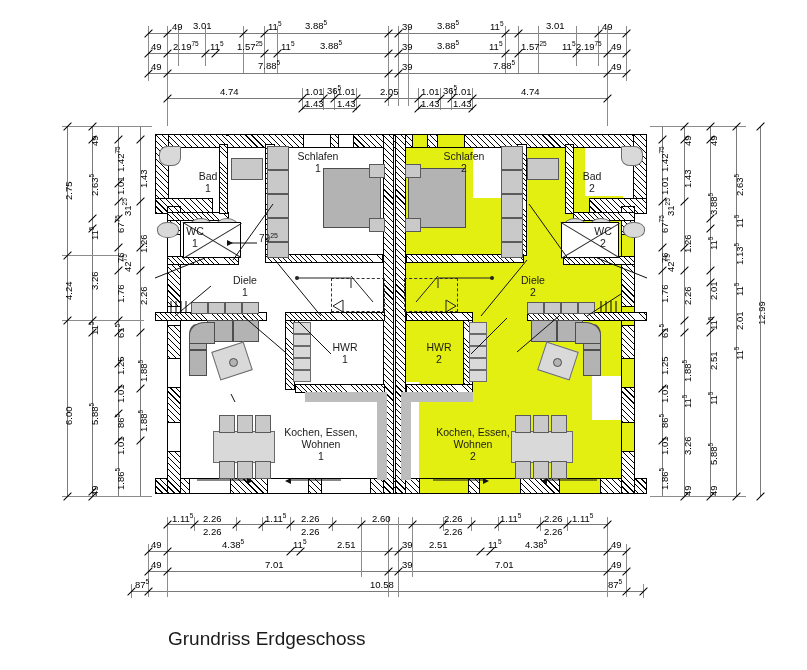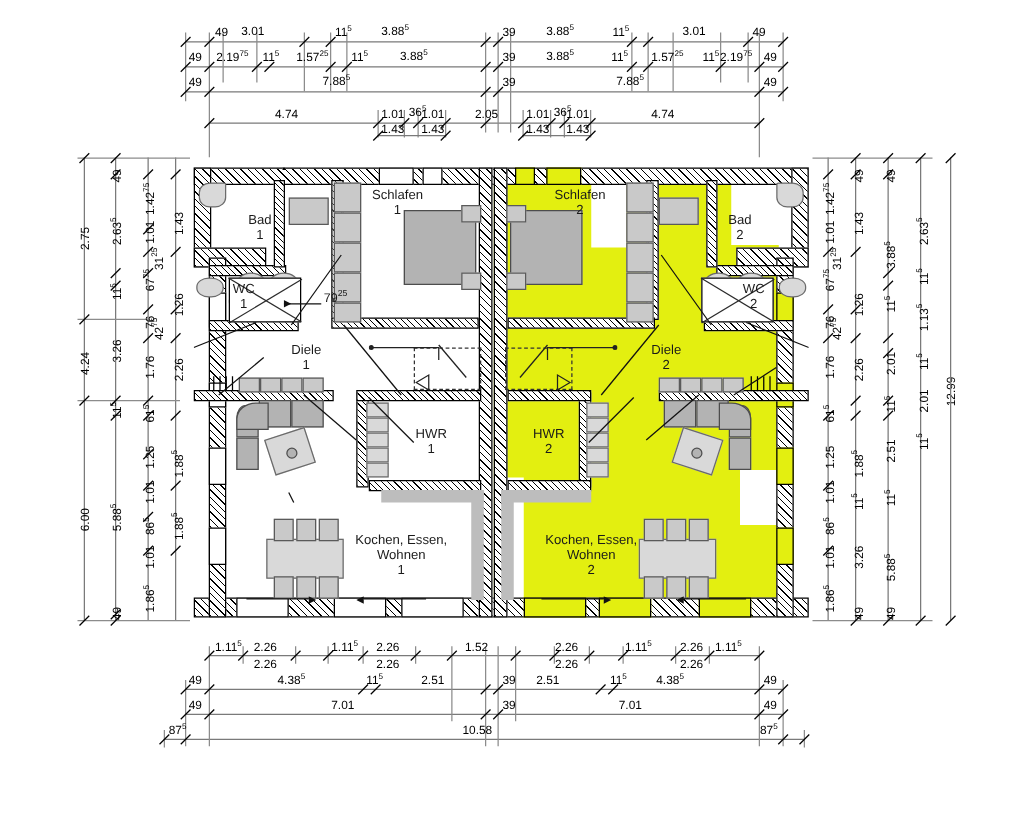--- a/index.html
+++ b/index.html
@@ -456,21 +456,21 @@
 
     <div class="tick" style="left:131px;top:586px;"></div>
     <div class="tick" style="left:148px;top:586px;"></div>
     <div class="tick" style="left:626px;top:586px;"></div>
     <div class="tick" style="left:643px;top:586px;"></div>
 
     <div class="dimtext" style="left:172px;top:514px;">1.11<sup>5</sup></div>
     <div class="dimtext" style="left:203px;top:514px;">2.26</div>
     <div class="dimtext" style="left:265px;top:514px;">1.11<sup>5</sup></div>
     <div class="dimtext" style="left:301px;top:514px;">2.26</div>
-    <div class="dimtext" style="left:372px;top:514px;">1.52</div>
+    <div class="dimtext" style="left:372px;top:514px;">2.60</div>
     <div class="dimtext" style="left:444px;top:514px;">2.26</div>
     <div class="dimtext" style="left:500px;top:514px;">1.11<sup>5</sup></div>
     <div class="dimtext" style="left:544px;top:514px;">2.26</div>
     <div class="dimtext" style="left:572px;top:514px;">1.11<sup>5</sup></div>
 
     <div class="dimtext" style="left:203px;top:527px;">2.26</div>
     <div class="dimtext" style="left:301px;top:527px;">2.26</div>
     <div class="dimtext" style="left:444px;top:527px;">2.26</div>
     <div class="dimtext" style="left:544px;top:527px;">2.26</div>
 
@@ -773,14 +773,15 @@
       <span>Diele</span><br><span>2</span>
     </div>
     <div class="room-label" style="left:252px;top:215px;width:64px;">
       <span>HWR</span><br><span>2</span>
     </div>
     <div class="room-label" style="left:262px;top:300px;width:112px;">
       <span>Kochen, Essen,</span><br><span>Wohnen</span><br><span>2</span>
     </div>
   </div>
 
+  <div class="title" style="left:168px;top:628px;">Grundriss Erdgeschoss</div>
 
 </div>
 
 </body></html>

